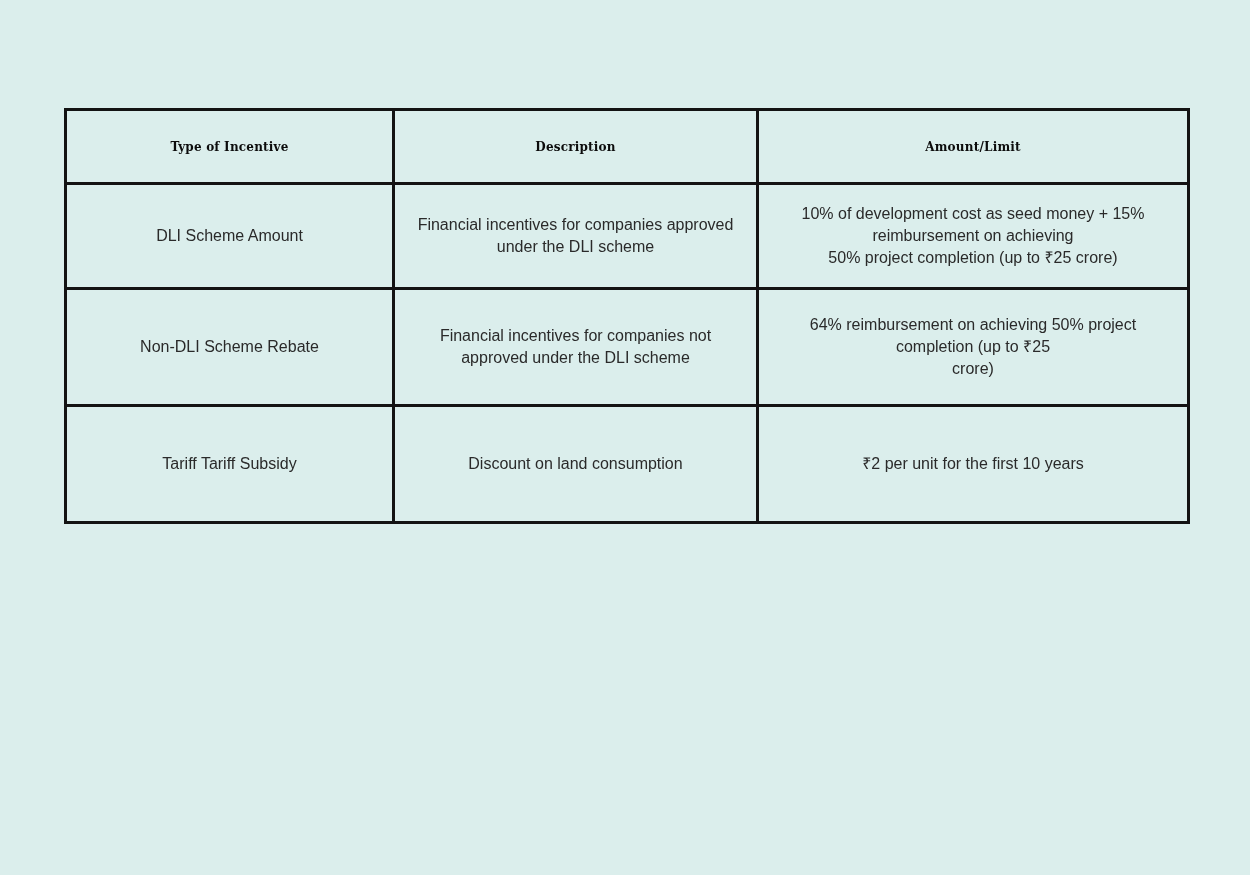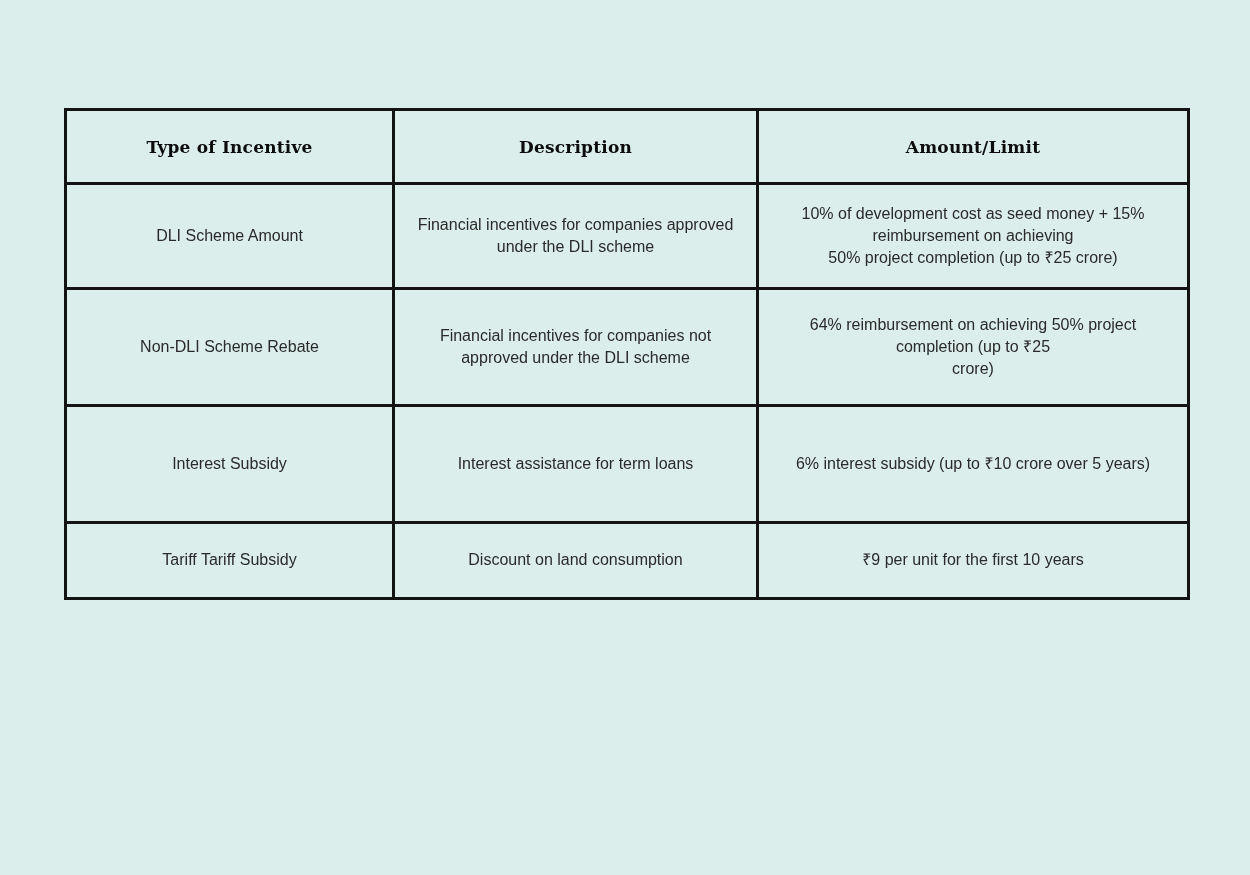--- a/index.html
+++ b/index.html
@@ -29,21 +29,21 @@
   th, td {
     border: 3px solid #131313;
     text-align: center;
     vertical-align: middle;
     padding: 10px 18px;
     box-sizing: border-box;
   }
   th {
     font-family: "DejaVu Serif", "Liberation Serif", serif;
     font-weight: bold;
-    font-size: 17px;
+    font-size: 12px;
     color: #0c0c0c;
     letter-spacing: 0.2px;
   }
   td {
     font-size: 16px;
     color: #2a2a2a;
     line-height: 1.38;
   }
   td.cell-amount, td.cell-description {
     white-space: pre-line;
@@ -79,23 +79,18 @@
         <td class="cell-amount">10% of development cost as seed money + 15% reimbursement on achieving
 50% project completion (up to ₹25 crore)</td>
       </tr>
       <tr>
         <td class="cell-type">Non-DLI Scheme Rebate</td>
         <td class="cell-description">Financial incentives for companies not approved under the DLI scheme</td>
         <td class="cell-amount">64% reimbursement on achieving 50% project completion (up to ₹25
 crore)</td>
       </tr>
       <tr>
-        <td class="cell-type">Interest Subsidy</td>
-        <td class="cell-description">Interest assistance for term loans</td>
-        <td class="cell-amount">6% interest subsidy (up to ₹10 crore over 5 years)</td>
-      </tr>
-      <tr>
         <td class="cell-type">Tariff Tariff Subsidy</td>
         <td class="cell-description">Discount on land consumption</td>
-        <td class="cell-amount">₹9 per unit for the first 10 years</td>
+        <td class="cell-amount">₹2 per unit for the first 10 years</td>
       </tr>
     </tbody>
 </table>
 
 </body></html>

